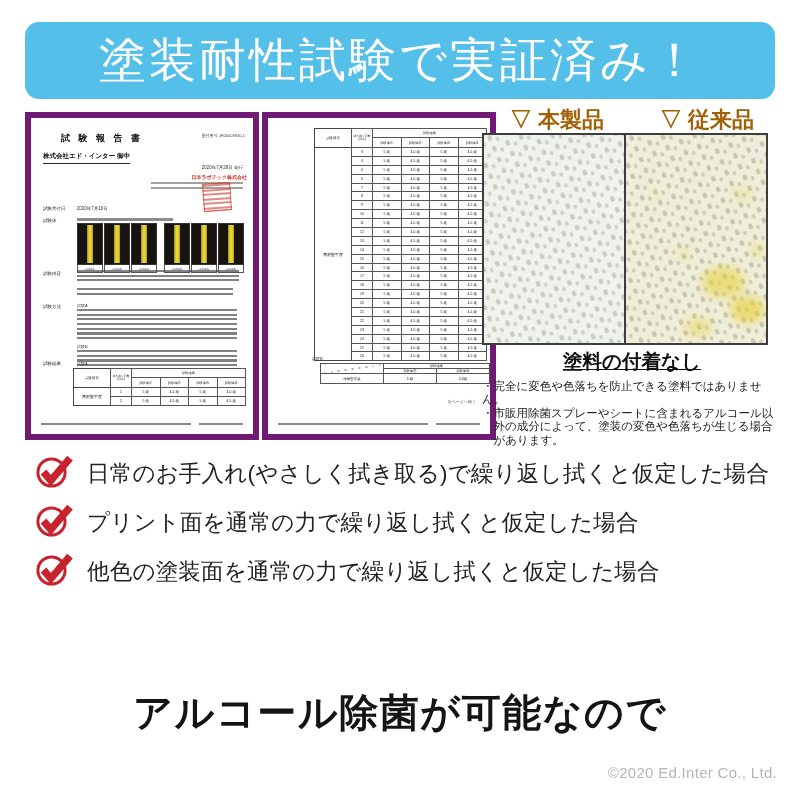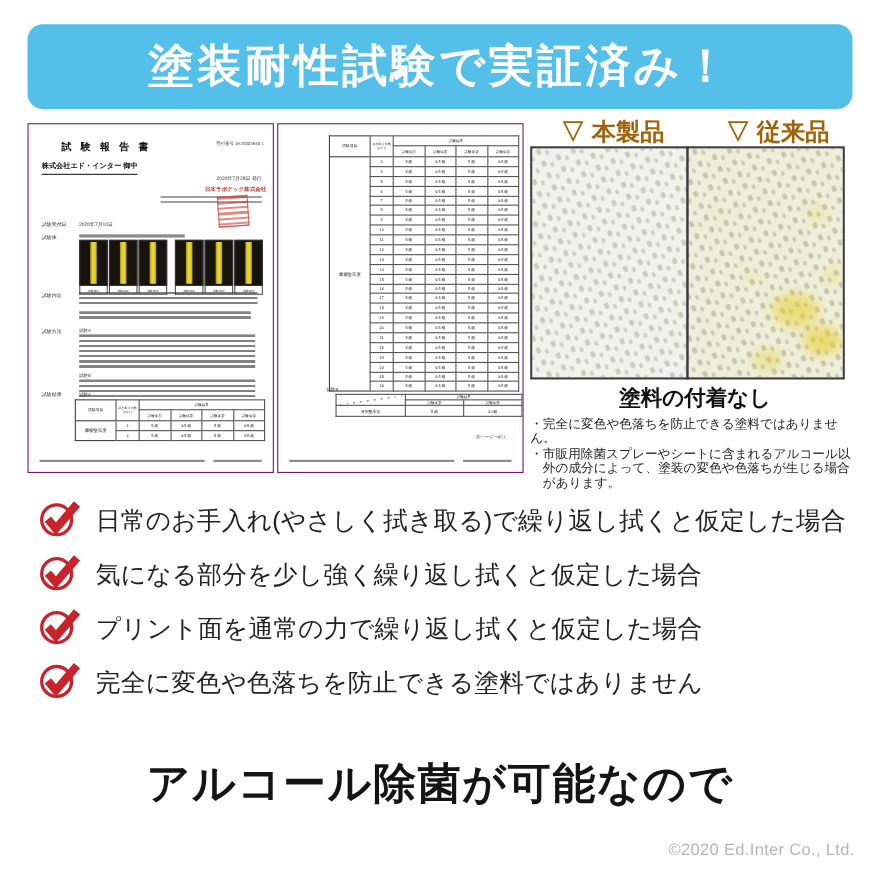--- a/index.html
+++ b/index.html
@@ -3,25 +3,25 @@
 <meta charset="utf-8">
 <style>
   html,body{margin:0;padding:0;}
   body{width:800px;height:800px;background:#ffffff;overflow:hidden;
        font-family:"Liberation Sans",sans-serif;position:relative;color:#222;}
   .canvas{position:absolute;inset:0;background:#fff;}
 
   
   .banner{position:absolute;left:25px;top:22px;width:750px;height:77px;
           background:#54bfe8;border-radius:14px;display:flex;align-items:center;justify-content:center;}
-  .banner-text{color:#fff;font-size:41px;font-weight:bold;letter-spacing:3px;white-space:nowrap;}
+  .banner-text{color:#fff;font-size:47px;font-weight:normal;letter-spacing:3px;white-space:nowrap;}
 
   
   .docs{position:absolute;left:25px;top:112px;display:flex;gap:3px;}
-  .pg{width:222px;height:316px;background:#fff;border:1px solid #701a75;position:relative;overflow:hidden;}
+  .pg{width:222px;height:316px;background:#fff;border:6px solid #701a75;position:relative;overflow:hidden;}
   .tl{background:repeating-linear-gradient(to bottom,rgba(70,70,70,.68) 0px,rgba(70,70,70,.68) 2.1px,transparent 2.1px,transparent 4.7px);}
   .tl1{background:rgba(70,70,70,.62);}
   .p1-title{position:absolute;left:30px;top:14px;font-size:9px;font-weight:bold;letter-spacing:3px;color:#111;white-space:nowrap;}
   .p1-receipt{position:absolute;right:8px;top:15px;font-size:4px;color:#444;white-space:nowrap;}
   .p1-recipient{position:absolute;left:12px;top:34px;font-size:6.5px;font-weight:bold;color:#111;
                 border-bottom:0.6px solid #222;padding-bottom:1.5px;white-space:nowrap;}
   .p1-date{position:absolute;right:10px;top:47px;font-size:4.5px;color:#333;white-space:nowrap;}
   .stamp{position:absolute;right:6px;top:56px;width:118px;height:42px;text-align:right;}
   .stamp-lab{font-size:5px;font-weight:bold;color:#c43327;white-space:nowrap;}
   .stamp-addr{width:92px;height:9px;margin:2px 4px 0 auto;opacity:.75;}
@@ -65,21 +65,21 @@
 
   
   .compare{position:absolute;left:482px;top:105px;width:300px;}
   .cmp-labels{display:flex;height:26px;}
   .cmp-labels span{flex:1;text-align:center;font-size:22px;font-weight:bold;color:#a16207;white-space:nowrap;}
   .cmp-swatches{display:flex;margin-top:2px;}
   .swatch{width:144px;height:212px;border:2.5px solid #3d3d3d;box-sizing:border-box;}
   .swatch + .swatch{margin-left:-2.5px;}
   .swatch svg{display:block;width:100%;height:100%;}
   .cmp-results{display:flex;margin-top:3px;}
-  .cmp-results span{flex:1;text-align:center;font-size:19.5px;font-weight:bold;color:#111;white-space:nowrap;}
+  .cmp-results span{flex:1;text-align:center;font-size:19.5px;font-weight:bold;color:#111;white-space:nowrap;text-decoration:underline;}
   .cmp-notes{margin-top:5px;font-size:11.5px;line-height:1.17;color:#222;white-space:pre-line;}
 
   
   .checklist{position:absolute;left:36px;top:455px;width:745px;}
   .chk-row{display:flex;align-items:flex-end;margin-bottom:15px;height:34px;}
   .chk-icon{width:38px;height:34px;flex:0 0 38px;margin-right:13px;}
   .chk-text{font-size:22.5px;color:#222;white-space:nowrap;letter-spacing:0.2px;}
 
   
   .headline{position:absolute;left:0;top:655px;width:800px;text-align:center;
@@ -493,35 +493,28 @@
         <circle cx="15.5" cy="17.5" r="13.6" fill="none" stroke="#c8232c" stroke-width="3"></circle>
         <path d="M7.5 17 L14.8 25.6 L34 3.2" fill="none" stroke="#c8232c" stroke-width="7.4" stroke-linejoin="miter"></path>
       </svg>
       <span class="chk-text">日常のお手入れ(やさしく拭き取る)で繰り返し拭くと仮定した場合</span>
     </div>
       <div class="chk-row">
       <svg class="chk-icon" viewBox="0 0 38 34">
         <circle cx="15.5" cy="17.5" r="13.6" fill="none" stroke="#c8232c" stroke-width="3"></circle>
         <path d="M7.5 17 L14.8 25.6 L34 3.2" fill="none" stroke="#c8232c" stroke-width="7.4" stroke-linejoin="miter"></path>
       </svg>
-      <span class="chk-text">気になる部分を少し強く繰り返し拭くと仮定した場合</span>
+      <span class="chk-text">プリント面を通常の力で繰り返し拭くと仮定した場合</span>
     </div>
       <div class="chk-row">
       <svg class="chk-icon" viewBox="0 0 38 34">
         <circle cx="15.5" cy="17.5" r="13.6" fill="none" stroke="#c8232c" stroke-width="3"></circle>
         <path d="M7.5 17 L14.8 25.6 L34 3.2" fill="none" stroke="#c8232c" stroke-width="7.4" stroke-linejoin="miter"></path>
       </svg>
-      <span class="chk-text">プリント面を通常の力で繰り返し拭くと仮定した場合</span>
-    </div>
-      <div class="chk-row">
-      <svg class="chk-icon" viewBox="0 0 38 34">
-        <circle cx="15.5" cy="17.5" r="13.6" fill="none" stroke="#c8232c" stroke-width="3"></circle>
-        <path d="M7.5 17 L14.8 25.6 L34 3.2" fill="none" stroke="#c8232c" stroke-width="7.4" stroke-linejoin="miter"></path>
-      </svg>
-      <span class="chk-text">完全に変色や色落ちを防止できる塗料ではありません</span>
+      <span class="chk-text">他色の塗装面を通常の力で繰り返し拭くと仮定した場合</span>
     </div>
     </div>
 
   <div class="headline">
     <div>アルコール除菌が可能なので</div>
   </div>
 
   <div class="copyright">©2020 Ed.Inter Co., Ltd.</div>
 </div>
 

